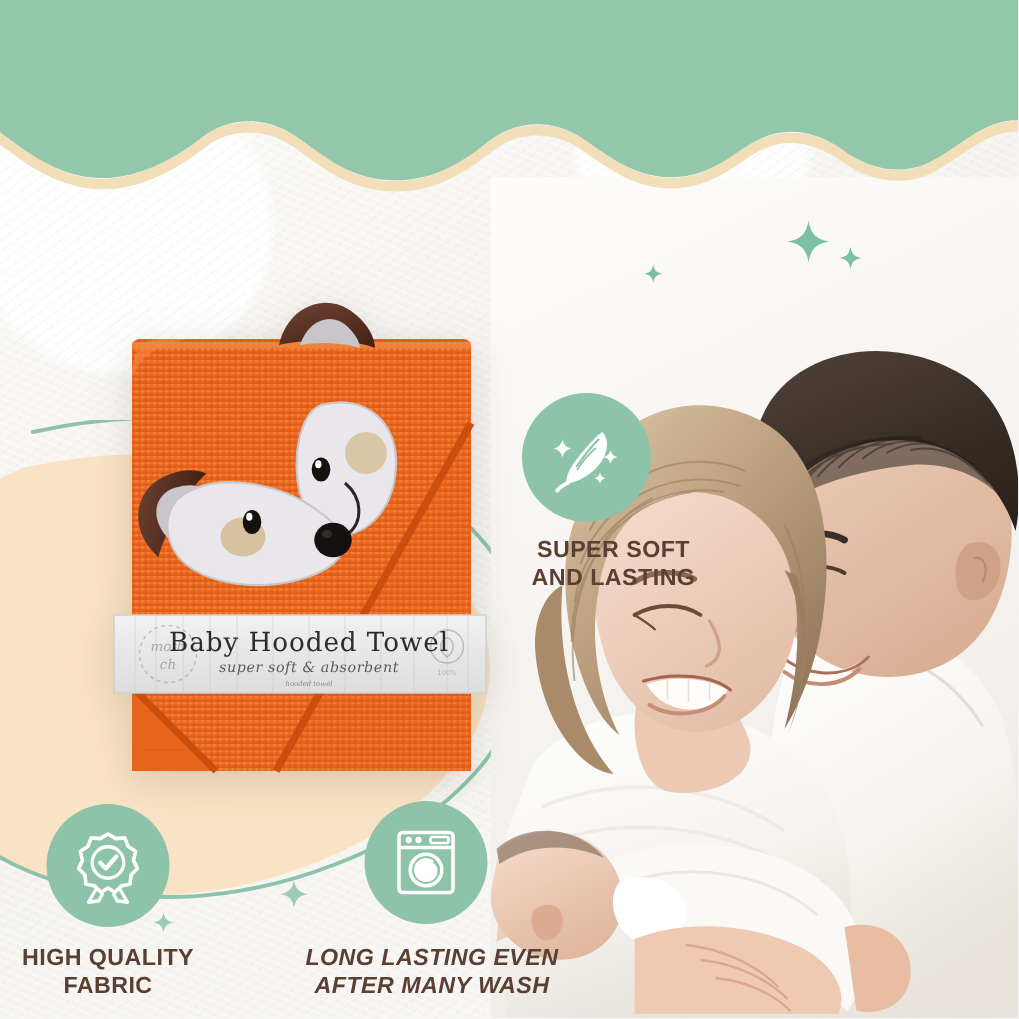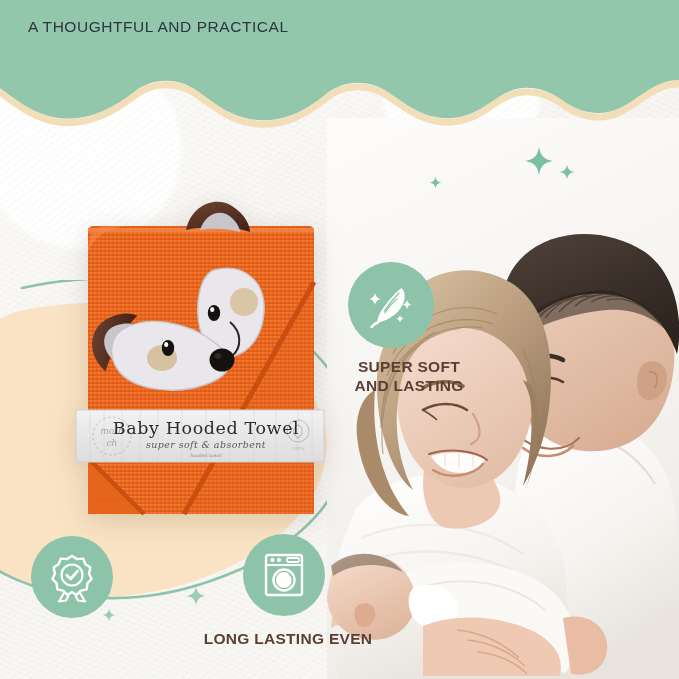--- a/index.html
+++ b/index.html
@@ -369,21 +369,20 @@
                C 490 100 478 116 452 118
                C 424 120 406 104 388 92
                C 368 79 344 80 326 94
                C 306 110 286 122 258 120
                C 230 118 214 102 196 90
                C 176 77 152 78 134 92
                C 112 109 86 122 58 118
                C 32 114 14 98 0 88 Z" fill="#92c7ac"></path>
     </svg>
     <div class="header-text">
-      <div class="kicker">A THOUGHTFUL AND PRACTICAL</div>
     </div>
   </div>
 
   <div class="badge-circle" style="left:348px; top:262px; width:86px; height:86px;">
     <svg width="52" height="52" viewBox="0 0 52 52">
       <path d="M 36.5 9 C 41 13.5 41 22 35 30 C 29.5 37.5 20 42.5 12.5 43.5 C 12 40 14 34.5 18.5 28.5 C 24 21 31 13 36.5 9 Z" fill="#ffffff"></path>
       <path d="M 34 14 C 29 19 23.5 26 19.5 32" fill="none" stroke="#8dc4a9" stroke-width="1.4" stroke-linecap="round"></path>
       <path d="M 32 20 C 27 24 23 29 20 34" fill="none" stroke="#8dc4a9" stroke-width="1.2" stroke-linecap="round"></path>
       <path d="M 13.5 43 C 10 44.5 8 46 6.5 48" fill="none" stroke="#ffffff" stroke-width="2.6" stroke-linecap="round"></path>
       <path d="M 10 14 C 10.9 17.6 12.4 19.1 16 20 C 12.4 20.9 10.9 22.4 10 26 C 9.1 22.4 7.6 20.9 4 20 C 7.6 19.1 9.1 17.6 10 14 Z" fill="#ffffff"></path>
@@ -397,31 +396,36 @@
   </div>
 
   <div class="badge-circle" style="left:31px; top:536px; width:82px; height:82px;">
     <svg width="52" height="52" viewBox="0 0 52 52">
       <path d="M 26 5 L 31.2 8.1 L 37.2 7.6 L 39.4 13.2 L 44.4 16.6 L 43 22.5 L 45.6 28 L 41.4 32.3 L 40.7 38.3 L 34.8 39.7 L 30.6 43.9 L 26 41 L 21.4 43.9 L 17.2 39.7 L 11.3 38.3 L 10.6 32.3 L 6.4 28 L 9 22.5 L 7.6 16.6 L 12.6 13.2 L 14.8 7.6 L 20.8 8.1 Z" fill="none" stroke="#ffffff" stroke-width="2.4" stroke-linejoin="round"></path>
       <circle cx="26" cy="24" r="10.5" fill="none" stroke="#ffffff" stroke-width="2.2"></circle>
       <path d="M 20.8 24.2 L 24.6 28 L 31.6 20" fill="none" stroke="#ffffff" stroke-width="2.8" stroke-linecap="round" stroke-linejoin="round"></path>
       <path d="M 18.5 41 L 13 50.5 L 20 49.5 L 22.5 44.5" fill="none" stroke="#ffffff" stroke-width="2.2" stroke-linejoin="round"></path>
       <path d="M 33.5 41 L 39 50.5 L 32 49.5 L 29.5 44.5" fill="none" stroke="#ffffff" stroke-width="2.2" stroke-linejoin="round"></path>
     </svg>
+  </div>
+  <div class="cap center" style="left:6px; top:630px; width:132px;">
+    <span>HIGH QUALITY</span><br>
+    <span>FABRIC</span>
   </div>
 
   <div class="badge-circle" style="left:243px; top:534px; width:82px; height:82px;">
     <svg width="50" height="50" viewBox="0 0 50 50">
       <rect x="7" y="5" width="36" height="40" rx="2.5" fill="none" stroke="#ffffff" stroke-width="2.4"></rect>
       <path d="M 7 15 H 43" fill="none" stroke="#ffffff" stroke-width="2.2"></path>
       <circle cx="13.5" cy="10" r="2.1" fill="#ffffff"></circle>
       <circle cx="20" cy="10" r="2.1" fill="#ffffff"></circle>
       <rect x="28" y="8" width="12" height="4" rx="1.4" fill="none" stroke="#ffffff" stroke-width="1.8"></rect>
       <circle cx="25" cy="30" r="10.5" fill="none" stroke="#ffffff" stroke-width="2.4"></circle>
       <circle cx="25" cy="30" r="8" fill="#ffffff"></circle>
       <path d="M 30.5 24.5 C 33 26.5 34 29.5 33.2 32.5" fill="none" stroke="#8dc4a9" stroke-width="1.6" stroke-linecap="round"></path>
     </svg>
   </div>
-  <div class="cap center" style="left:198px; top:630px; width:180px;">
+  <div class="cap center" style="left:198px; top:630px; width:180px;font-style:italic;">
     <span>LONG LASTING EVEN</span><br>
+    <span>AFTER MANY WASH</span>
   </div>
 
 </div>
 
 </body></html>

